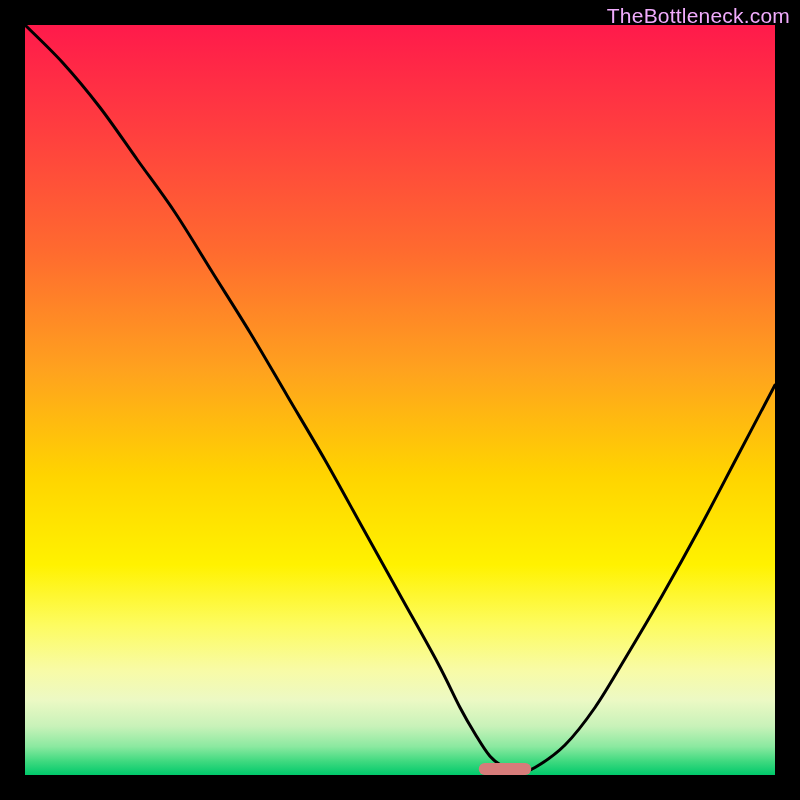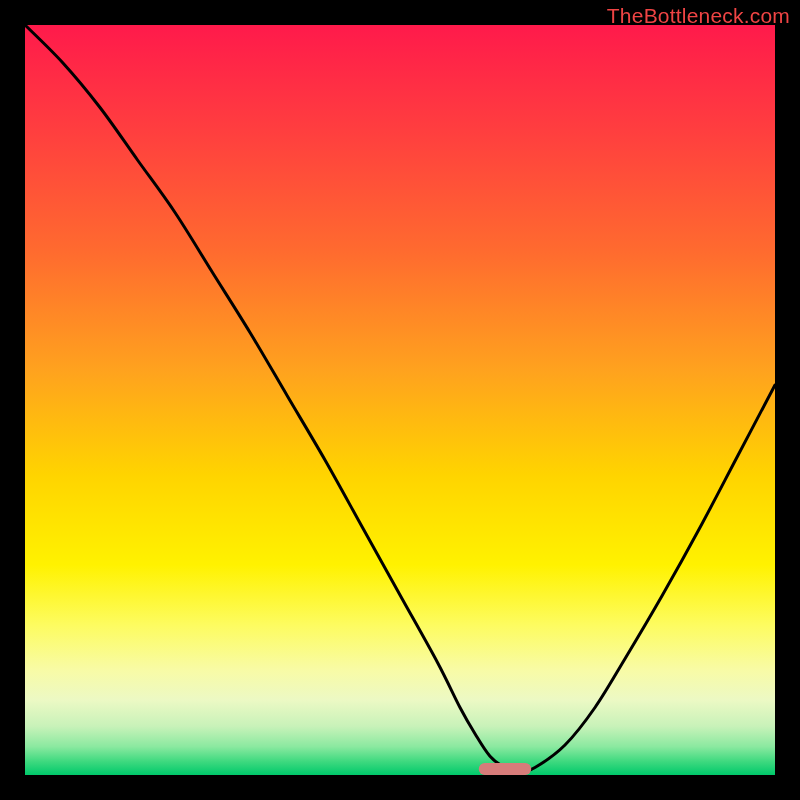--- a/index.html
+++ b/index.html
@@ -25,21 +25,21 @@
     height: 750px;
     overflow: hidden;
   }
   .plot svg {
     display: block;
   }
   .watermark {
     position: absolute;
     top: 4px;
     right: 10px;
-    color: #ef4444;
+    color: #f0abfc;
     font-size: 21px;
     font-weight: 400;
     letter-spacing: 0.2px;
     user-select: none;
   }
 </style>
 </head>
 <body>
 
 <div class="frame">

